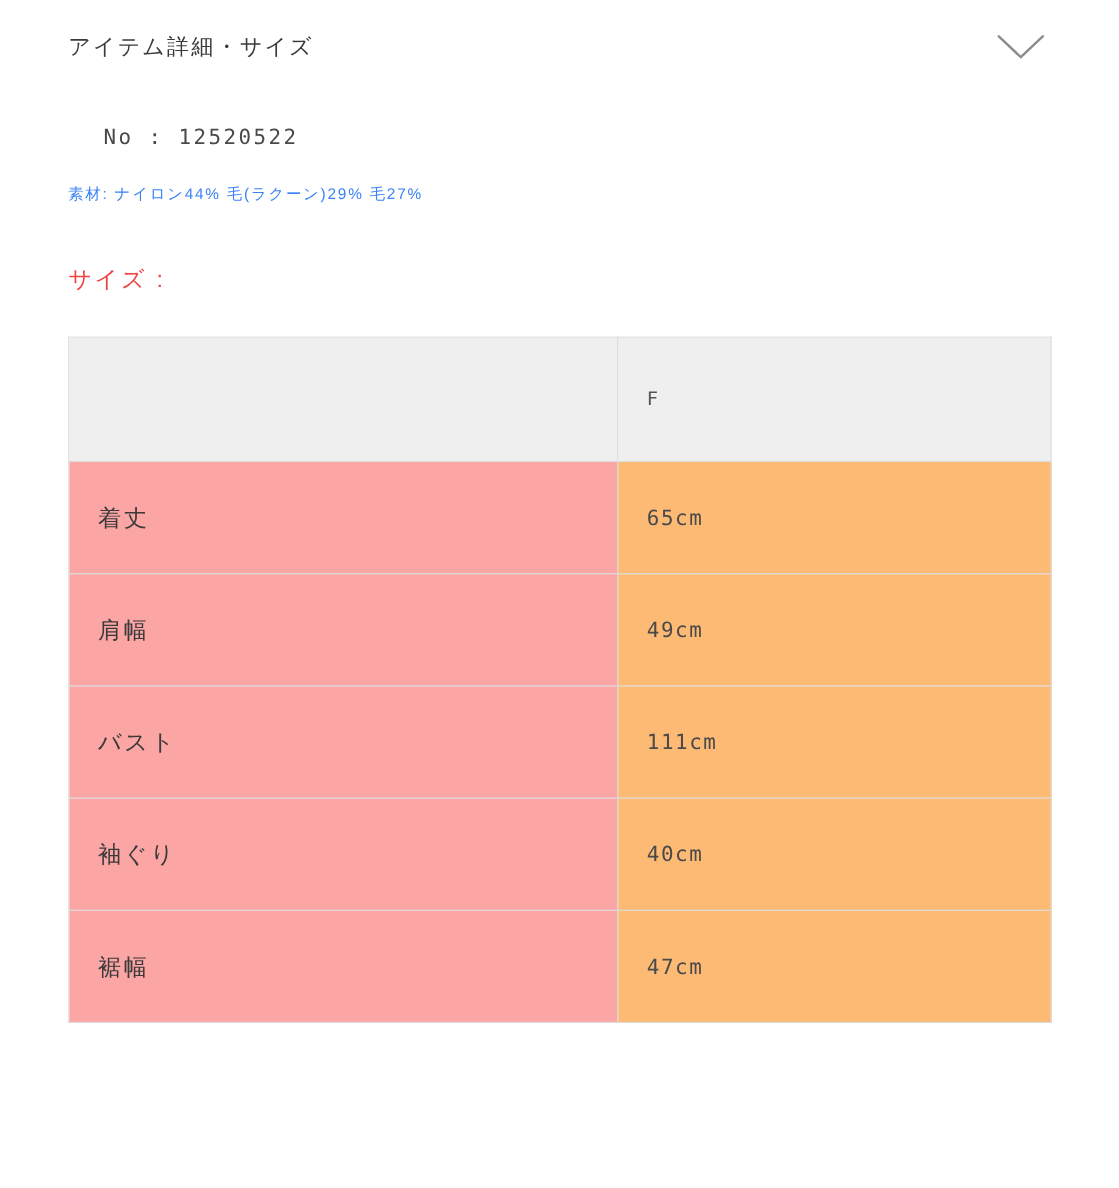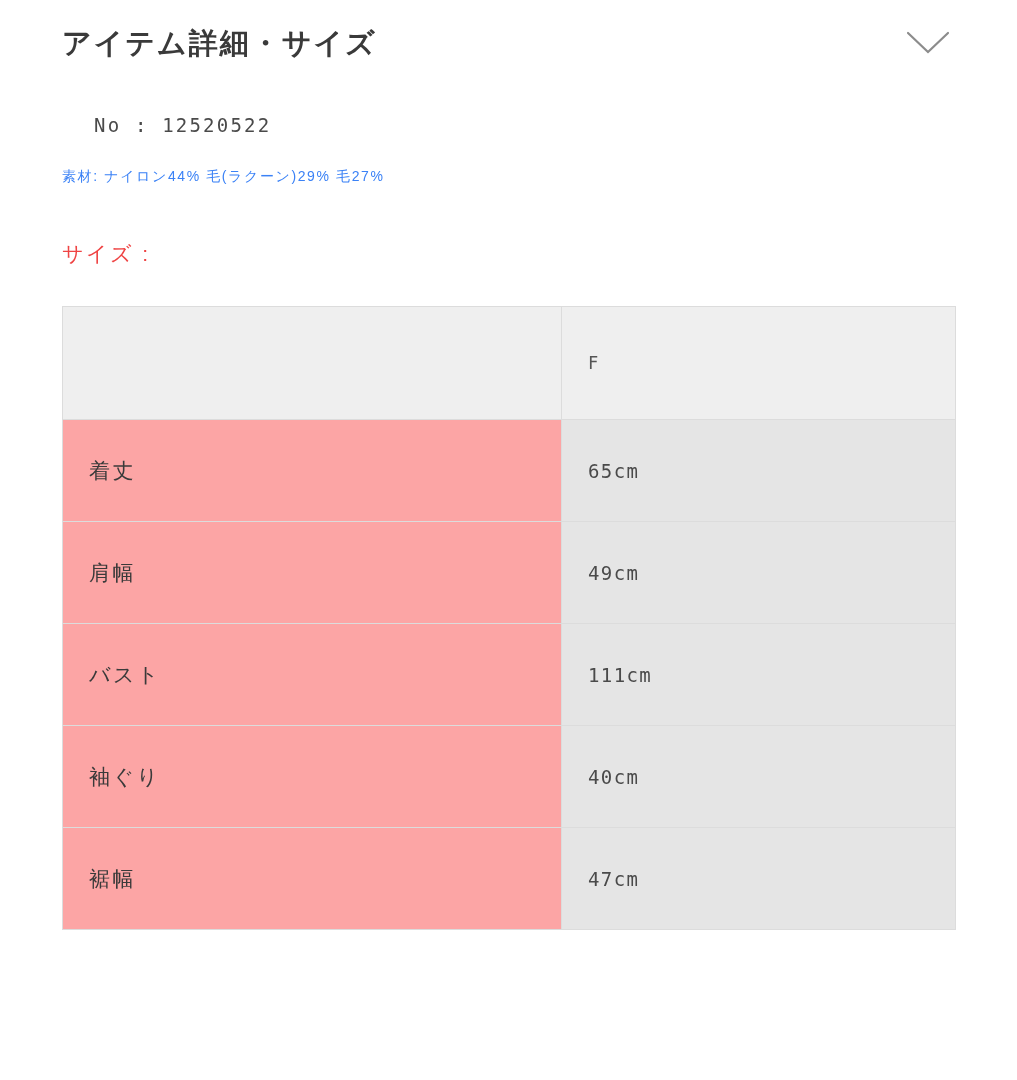--- a/index.html
+++ b/index.html
@@ -26,24 +26,24 @@
   
   .section-header {
     display: flex;
     align-items: center;
     justify-content: space-between;
     height: 78px;
     padding-top: 8px;
     box-sizing: border-box;
   }
   .section-title {
-    font-size: 29px;
+    font-size: 20px;
     letter-spacing: 2px;
     color: #3a3a3a;
-    font-weight: 700;
+    font-weight: 400;
     line-height: 1;
   }
   .chevron {
     width: 46px;
     height: 46px;
     display: flex;
     align-items: center;
     justify-content: center;
     margin-right: 4px;
   }
@@ -106,21 +106,21 @@
     font-size: 21px;
     letter-spacing: 2.5px;
     color: #3a3a3a;
     background: #fca5a5;
   }
   table.size-table tbody td {
     font-size: 19px;
     letter-spacing: 1.4px;
     color: #4a4a4a;
     font-family: "DejaVu Sans Mono", "Liberation Mono", monospace;
-    background: #e5e5e5;
+    background: #fdba74;
   }
 </style>
 </head>
 <body>
 
 <div class="panel">
 
   <div class="section-header">
     <div class="section-title">アイテム詳細・サイズ</div>
     <div class="chevron">

